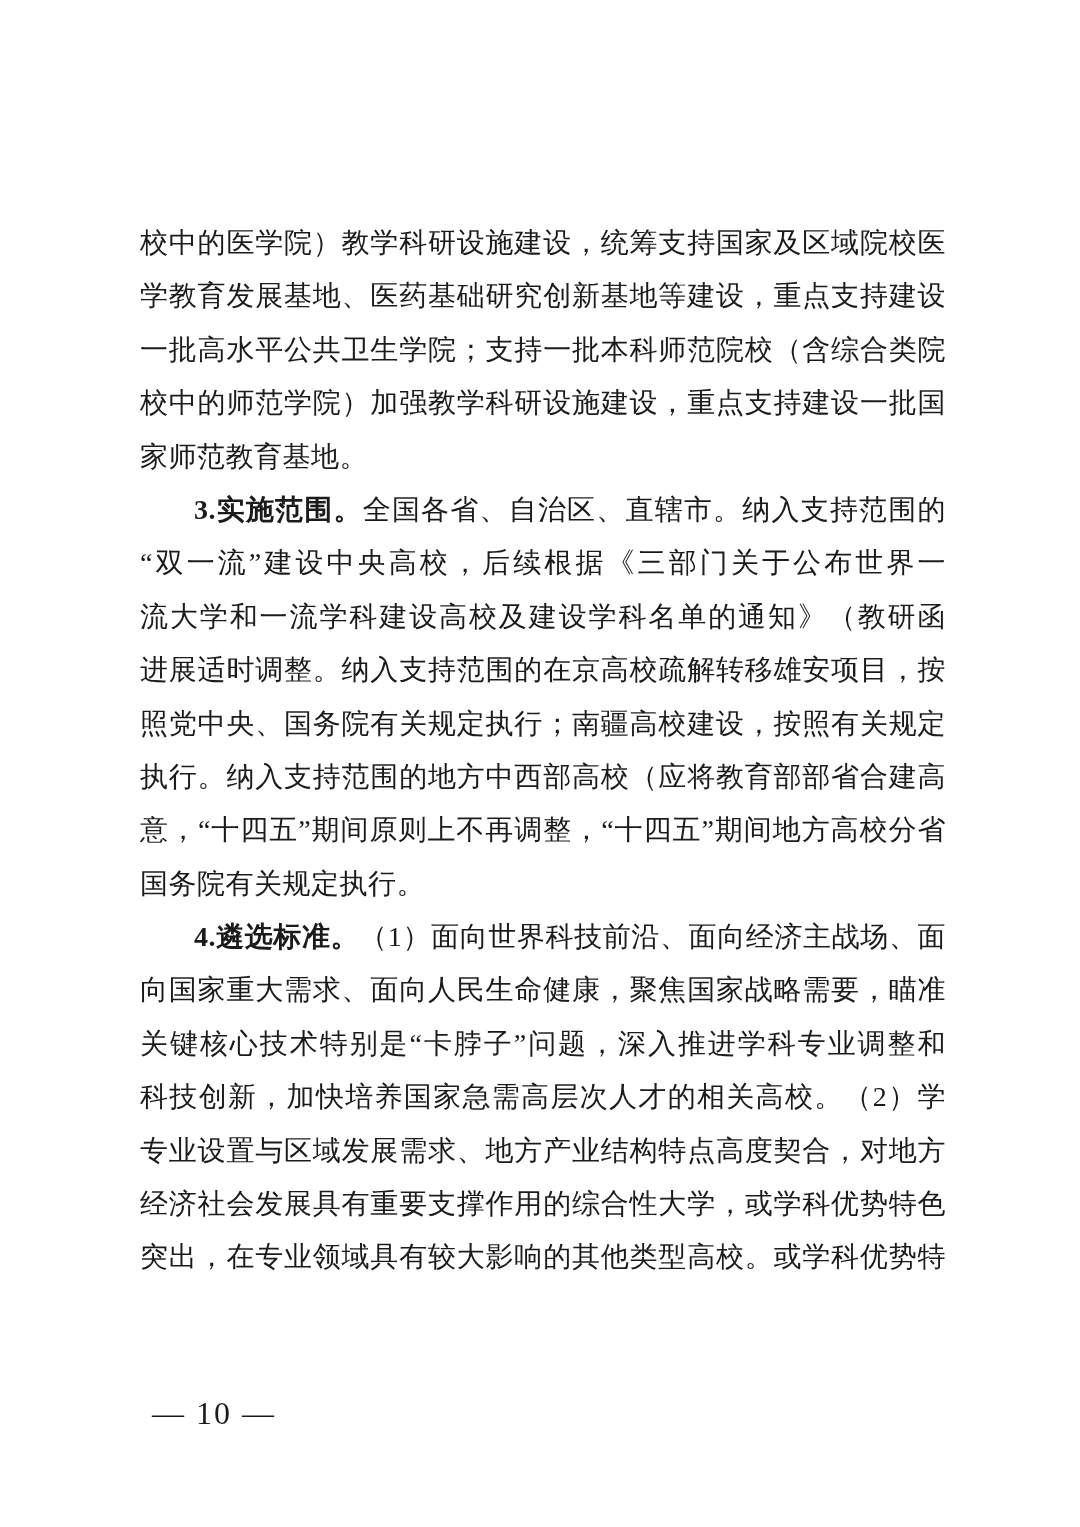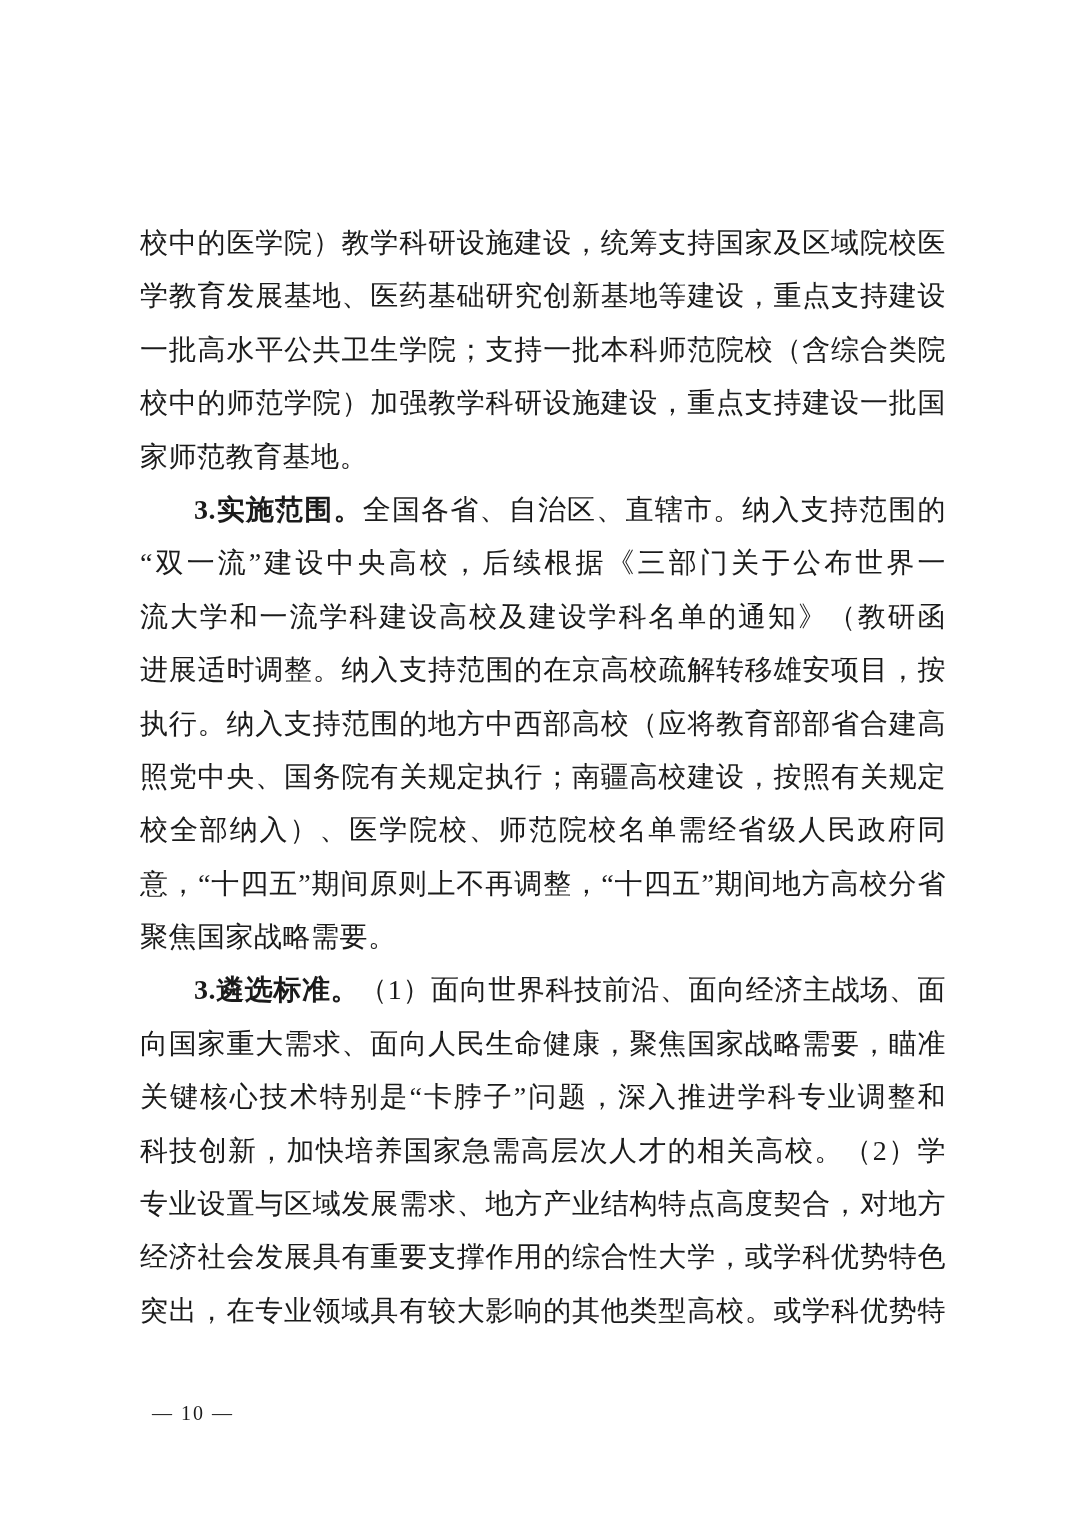--- a/index.html
+++ b/index.html
@@ -41,46 +41,45 @@
   .line.indent {
     padding-left: 54px;
   }
   .seg.b {
     font-weight: bold;
   }
   .footer {
     position: absolute;
     left: 152px;
     top: 1356px;
-    font-size: 20px;
+    font-size: 32px;
     line-height: 34px;
     color: #1b1b1b;
     letter-spacing: 2px;
   }
 </style>
 </head>
 <body>
 
 <div class="page">
   <div class="content" id="doc-lines">
       <div class="line"><span class="seg">校中的医学院）教学科研设施建设，统筹支持国家及区域院校医</span></div>
       <div class="line"><span class="seg">学教育发展基地、医药基础研究创新基地等建设，重点支持建设</span></div>
       <div class="line"><span class="seg">一批高水平公共卫生学院；支持一批本科师范院校（含综合类院</span></div>
       <div class="line"><span class="seg">校中的师范学院）加强教学科研设施建设，重点支持建设一批国</span></div>
       <div class="line no-just"><span class="seg">家师范教育基地。</span></div>
       <div class="line indent"><span class="seg b">3.实施范围。</span><span class="seg">全国各省、自治区、直辖市。纳入支持范围的</span></div>
       <div class="line"><span class="seg">“双一流”建设中央高校，后续根据《三部门关于公布世界一</span></div>
       <div class="line"><span class="seg">流大学和一流学科建设高校及建设学科名单的通知》（教研函</span></div>
       <div class="line"><span class="seg">进展适时调整。纳入支持范围的在京高校疏解转移雄安项目，按</span></div>
+      <div class="line"><span class="seg">照党中央、国务院有关规定执行；南疆高校建设，按照有关规定</span></div>
       <div class="line"><span class="seg">执行。纳入支持范围的地方中西部高校（应将教育部部省合建高</span></div>
-      <div class="line"><span class="seg">照党中央、国务院有关规定执行；南疆高校建设，按照有关规定</span></div>
-      <div class="line"><span class="seg">校全部纳入）、医学院校、师范院校名单需经省级人民政府同</span></div>
       <div class="line"><span class="seg">意，“十四五”期间原则上不再调整，“十四五”期间地方高校分省</span></div>
-      <div class="line no-just"><span class="seg">聚焦国家战略需要。</span></div>
-      <div class="line indent"><span class="seg b">3.遴选标准。</span><span class="seg">（1）面向世界科技前沿、面向经济主战场、面</span></div>
+      <div class="line no-just"><span class="seg">国务院有关规定执行。</span></div>
+      <div class="line indent"><span class="seg b">4.遴选标准。</span><span class="seg">（1）面向世界科技前沿、面向经济主战场、面</span></div>
       <div class="line"><span class="seg">向国家重大需求、面向人民生命健康，聚焦国家战略需要，瞄准</span></div>
       <div class="line"><span class="seg">关键核心技术特别是“卡脖子”问题，深入推进学科专业调整和</span></div>
       <div class="line"><span class="seg">科技创新，加快培养国家急需高层次人才的相关高校。（2）学科</span></div>
       <div class="line"><span class="seg">专业设置与区域发展需求、地方产业结构特点高度契合，对地方</span></div>
       <div class="line"><span class="seg">经济社会发展具有重要支撑作用的综合性大学，或学科优势特色</span></div>
       <div class="line"><span class="seg">突出，在专业领域具有较大影响的其他类型高校。或学科优势特色</span></div>
     </div>
   <div class="footer">
     <span>— 10 —</span>
   </div>

